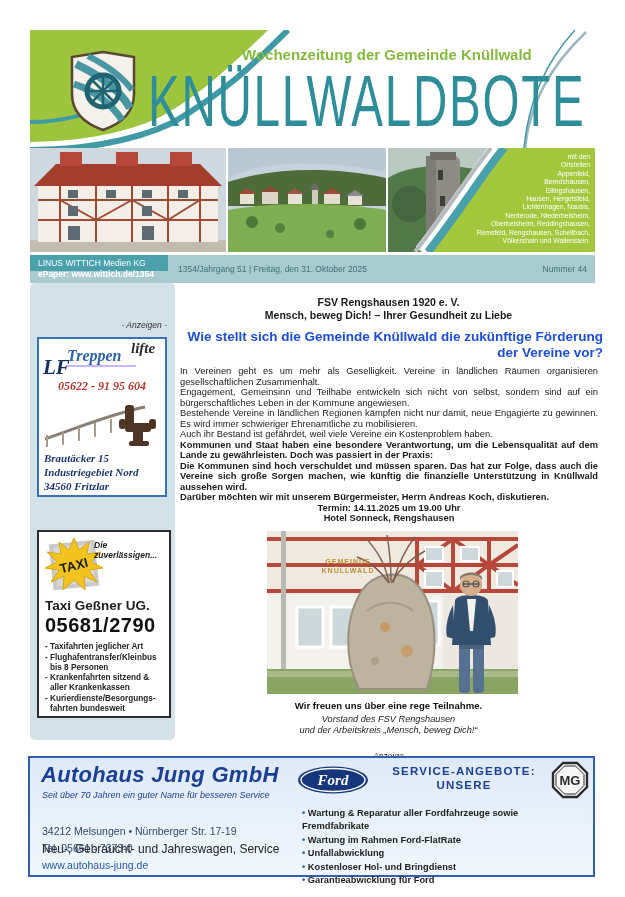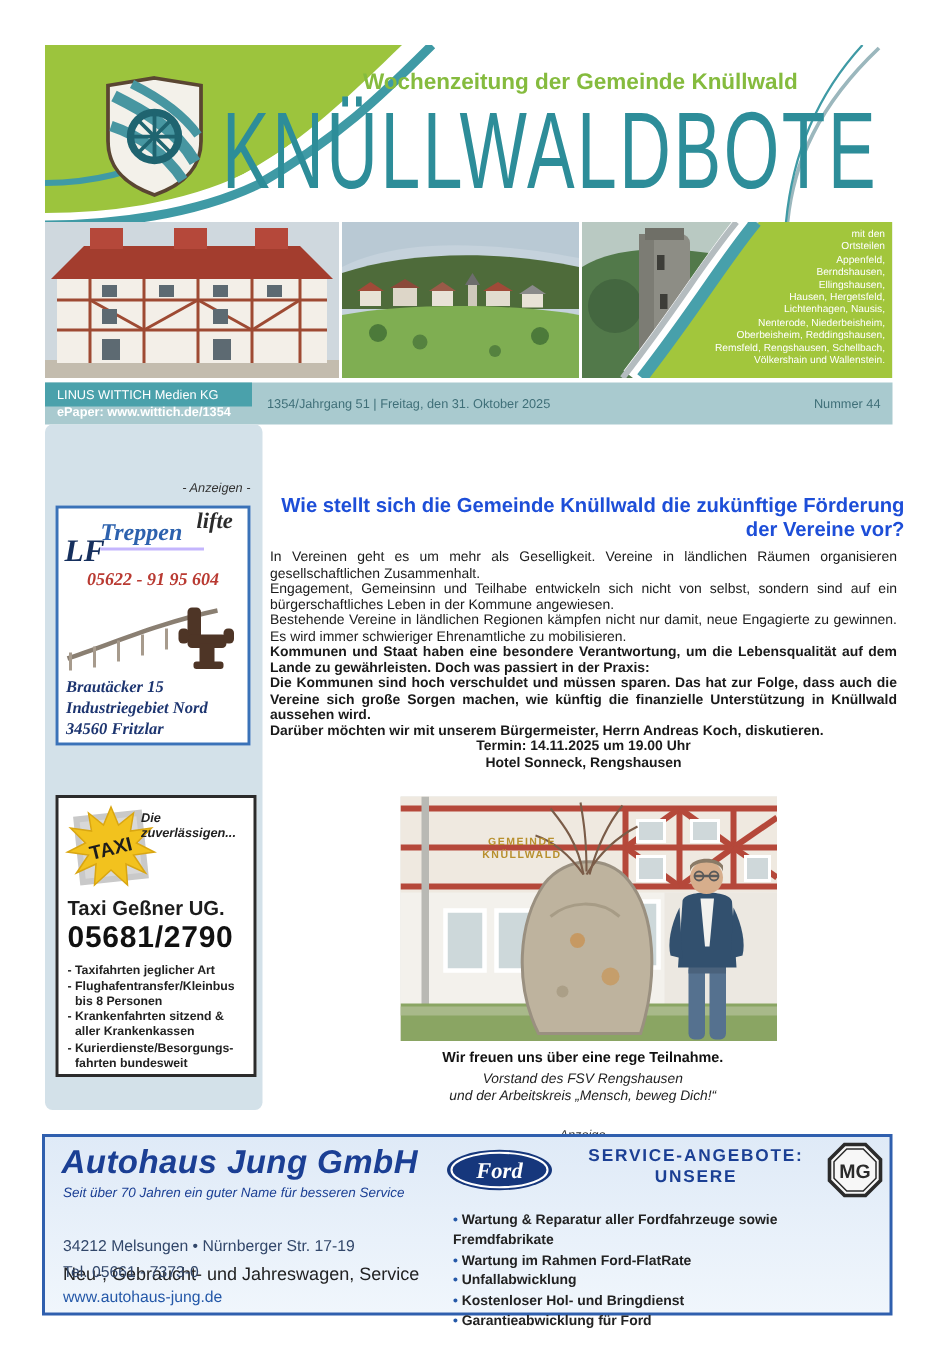--- a/index.html
+++ b/index.html
@@ -246,26 +246,31 @@
     <div class="abs taxi-name">Taxi Geßner UG.</div>
     <div class="abs taxi-phone">05681/2790</div>
     <div class="abs taxi-services">
       <div>- Taxifahrten jeglicher Art</div>
       <div>- Flughafentransfer/Kleinbus bis 8 Personen</div>
       <div>- Krankenfahrten sitzend &amp; aller Krankenkassen</div>
       <div>- Kurierdienste/Besorgungs- fahrten bundesweit</div>
     </div>
   </div>
 
+  <div class="abs kicker">
+    <div>FSV Rengshausen 1920 e. V.</div>
+    <div>Mensch, beweg Dich! – Ihrer Gesundheit zu Liebe</div>
+  </div>
   <div class="abs headline">Wie stellt sich die Gemeinde Knüllwald die zukünftige Förderung der Vereine vor?</div>
 
   <div class="abs body-text">
     <div class="para">In Vereinen geht es um mehr als Geselligkeit. Vereine in ländlichen Räumen organisieren gesellschaftlichen Zusammenhalt.</div>
     <div class="para">Engagement, Gemeinsinn und Teilhabe entwickeln sich nicht von selbst, sondern sind auf ein bürgerschaftliches Leben in der Kommune angewiesen.</div>
     <div class="para">Bestehende Vereine in ländlichen Regionen kämpfen nicht nur damit, neue Engagierte zu gewinnen. Es wird immer schwieriger Ehrenamtliche zu mobilisieren.</div>
+    <div class="para">Auch ihr Bestand ist gefährdet, weil viele Vereine ein Kostenproblem haben.</div>
     <div class="para bold">Kommunen und Staat haben eine besondere Verantwortung, um die Lebensqualität auf dem Lande zu gewährleisten. Doch was passiert in der Praxis:</div>
     <div class="para bold">Die Kommunen sind hoch verschuldet und müssen sparen. Das hat zur Folge, dass auch die Vereine sich große Sorgen machen, wie künftig die finanzielle Unterstützung in Knüllwald aussehen wird.</div>
     <div class="para bold">Darüber möchten wir mit unserem Bürgermeister, Herrn Andreas Koch, diskutieren.</div>
     <div class="termin">Termin: 14.11.2025 um 19.00 Uhr</div>
     <div class="termin">Hotel Sonneck, Rengshausen</div>
   </div>
 
   <div class="abs photo">
     <svg width="251" height="163" viewBox="0 0 251 163">
       <rect width="251" height="163" fill="#e9e7e2"></rect>

